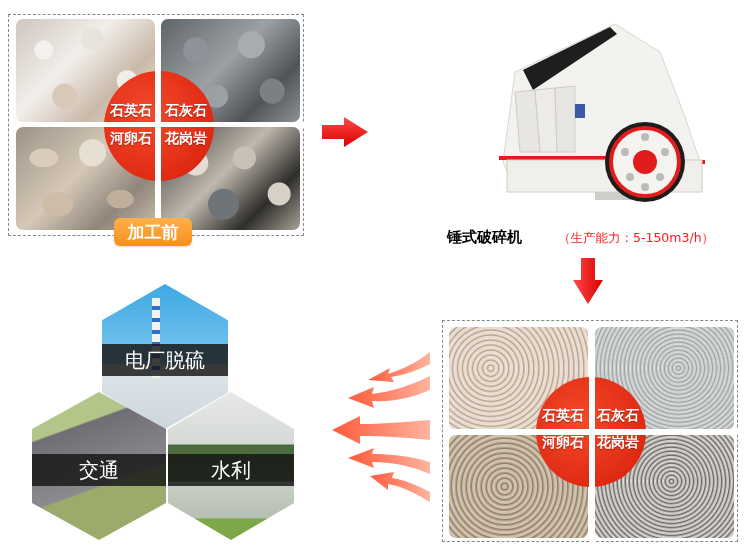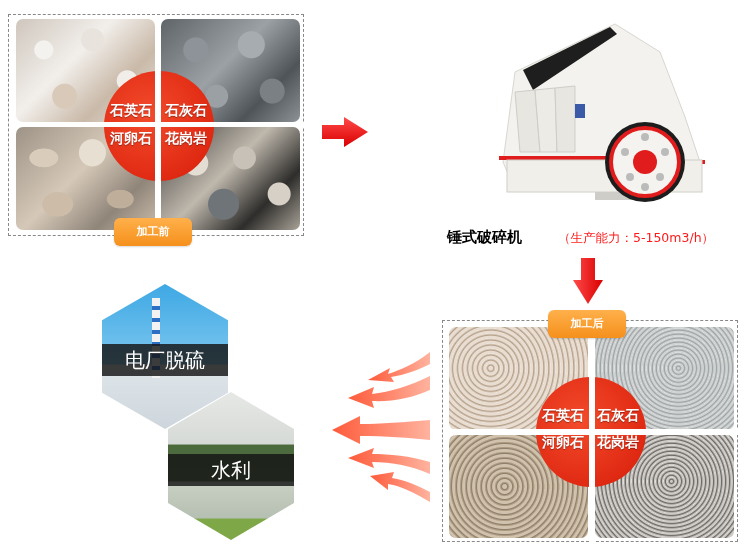--- a/index.html
+++ b/index.html
@@ -33,21 +33,21 @@
   radial-gradient(circle at 85% 65%,#d6d0c6 0 11px,transparent 12px),
   linear-gradient(135deg,#3d3b38,#bfb8ad 45%,#2e2d2b 75%,#a9a398);}
 .q-quartz-s{background:repeating-radial-gradient(circle at 30% 40%,#e8ddd0 0 2px,#b6a08a 3px,#f0e9e0 5px);}
 .q-lime-s{background:repeating-radial-gradient(circle at 60% 40%,#d0d3d3 0 1px,#9da2a3 2px,#e1e3e2 4px);}
 .q-pebble-s{background:repeating-radial-gradient(circle at 40% 50%,#d1c2ad 0 2px,#8e7e6a 3px,#c8b69c 5px);}
 .q-granite-s{background:repeating-radial-gradient(circle at 55% 45%,#cfcbc6 0 1px,#6a6866 2px,#e3dfda 4px);}
 
 .red-circle{position:absolute;border-radius:50%;background:radial-gradient(circle at 40% 40%,#f34b2b,#e02a13 70%,#c91f0c);}
 .divider-h,.divider-v{position:absolute;background:#fff;}
 .stone-label{position:absolute;color:#fff;font-weight:bold;font-size:14px;text-shadow:0 1px 1px rgba(0,0,0,.35);white-space:nowrap;letter-spacing:0;}
-.tag{position:absolute;height:26px;padding:0 10px;border-radius:6px;background:linear-gradient(#ffb04b,#f5901c);color:#fff;font-weight:bold;font-size:11px;line-height:26px;text-align:center;box-shadow:0 1px 2px rgba(0,0,0,.15);}
+.tag{position:absolute;height:26px;padding:0 10px;border-radius:6px;background:linear-gradient(#ffb04b,#f5901c);color:#fff;font-weight:bold;font-size:17px;line-height:26px;text-align:center;box-shadow:0 1px 2px rgba(0,0,0,.15);}
 
 .machine{position:absolute;left:485px;top:12px;width:230px;height:190px;}
 .m-title{position:absolute;left:447px;top:228px;font-size:15px;font-weight:bold;color:#000000;white-space:nowrap;}
 .m-cap{position:absolute;left:558px;top:230px;font-size:12.5px;color:#ff1a1a;white-space:nowrap;}
 
 .hex-wrap{position:absolute;left:30px;top:282px;width:265px;height:262px;}
 .hex{position:absolute;overflow:hidden;clip-path:polygon(50% 0,100% 25%,100% 75%,50% 100%,0 75%,0 25%);}
 .hex-band{position:absolute;left:0;right:0;height:32px;background:rgba(20,20,20,.82);color:#fff;font-size:20px;text-align:center;line-height:32px;}
 </style>
 </head>
@@ -120,39 +120,41 @@
     <div class="quad q-pebble-s" style="left:6px;top:114px;"></div>
     <div class="quad q-granite-s" style="left:152px;top:114px;"></div>
     <div class="red-circle" style="left:93px;top:56px;width:110px;height:110px;"></div>
     <div class="divider-h" style="left:0;top:108px;width:296px;height:6px;"></div>
     <div class="divider-v" style="left:146px;top:0;width:6px;height:222px;"></div>
     <div class="stone-label" style="left:99px;top:86px;">石英石</div>
     <div class="stone-label" style="left:154px;top:86px;">石灰石</div>
     <div class="stone-label" style="left:99px;top:113px;">河卵石</div>
     <div class="stone-label" style="left:154px;top:113px;">花岗岩</div>
   </div>
-  <div class="tag" style="left:548px;top:310px;width:78px;height:28px;line-height:28px;">加工后</div>
 
   <svg style="position:absolute;left:330px;top:350px;" width="100" height="160" viewBox="0 0 100 160">
     <defs>
         <linearGradient id="fa" x1="0" y1="0" x2="1" y2="0">
           <stop offset="0" stop-color="#ff5a3a"></stop>
           <stop offset="1" stop-color="#ffb39f"></stop>
         </linearGradient>
       </defs>
     <path d="M100,2 C85,14 70,20 58,24 L60,18 L38,30 L64,32 L61,27 C75,25 88,20 100,14 Z" fill="url(#fa)"></path>
     <path d="M100,26 C80,36 60,42 42,44 L44,37 L18,48 L44,58 L42,51 C62,52 82,48 100,40 Z" fill="url(#fa)"></path>
     <path d="M100,70 C75,72 50,74 30,74 L30,66 L2,80 L30,94 L30,86 C55,86 80,88 100,90 Z" fill="url(#fa)"></path>
     <path d="M100,112 C80,106 60,104 42,104 L44,98 L18,108 L44,118 L42,112 C62,112 82,116 100,124 Z" fill="url(#fa)"></path>
     <path d="M100,142 C88,136 76,130 62,128 L64,122 L40,126 L58,140 L58,134 C72,136 86,144 100,152 Z" fill="url(#fa)"></path>
   </svg>
 
   <div class="hex-wrap">
     <div class="hex" style="left:72px;top:2px;width:126px;height:145px;background:linear-gradient(#3ea8e4 0,#7cc7ef 55%,#dfe6ea 56%,#cdd6dc 100%);">
       <div style="position:absolute;left:50px;top:14px;width:8px;height:80px;background:repeating-linear-gradient(#f2f2f2 0 8px,#2d6fc2 8px 12px);"></div>
       <div class="hex-band" style="top:60px;">电厂脱硫</div>
     </div>
+    <div class="hex" style="left:2px;top:110px;width:134px;height:148px;background:linear-gradient(160deg,#b4c58a 0 25%,#6f6e74 26%,#8b8a90 60%,#9bab6c 61%);">
+      <div class="hex-band" style="top:62px;">交通</div>
+    </div>
     <div class="hex" style="left:138px;top:110px;width:126px;height:148px;background:linear-gradient(#e6e8e6 0,#d6dad6 35%,#4a6a3c 36%,#556e44 60%,#c9d0c4 61%,#b5bfb2 85%,#7ea848 86%);">
       <div class="hex-band" style="top:62px;">水利</div>
     </div>
   </div>
 
 </div>
 
 </body></html>

